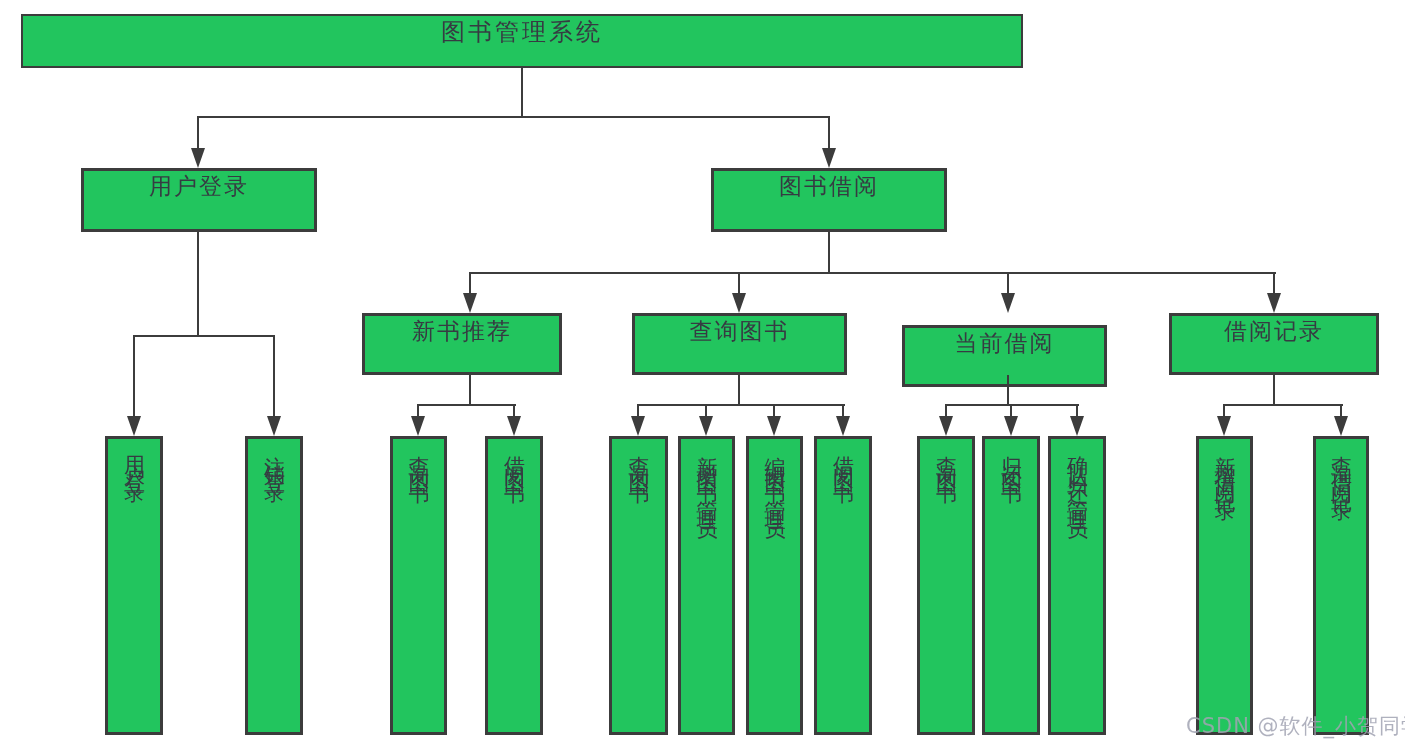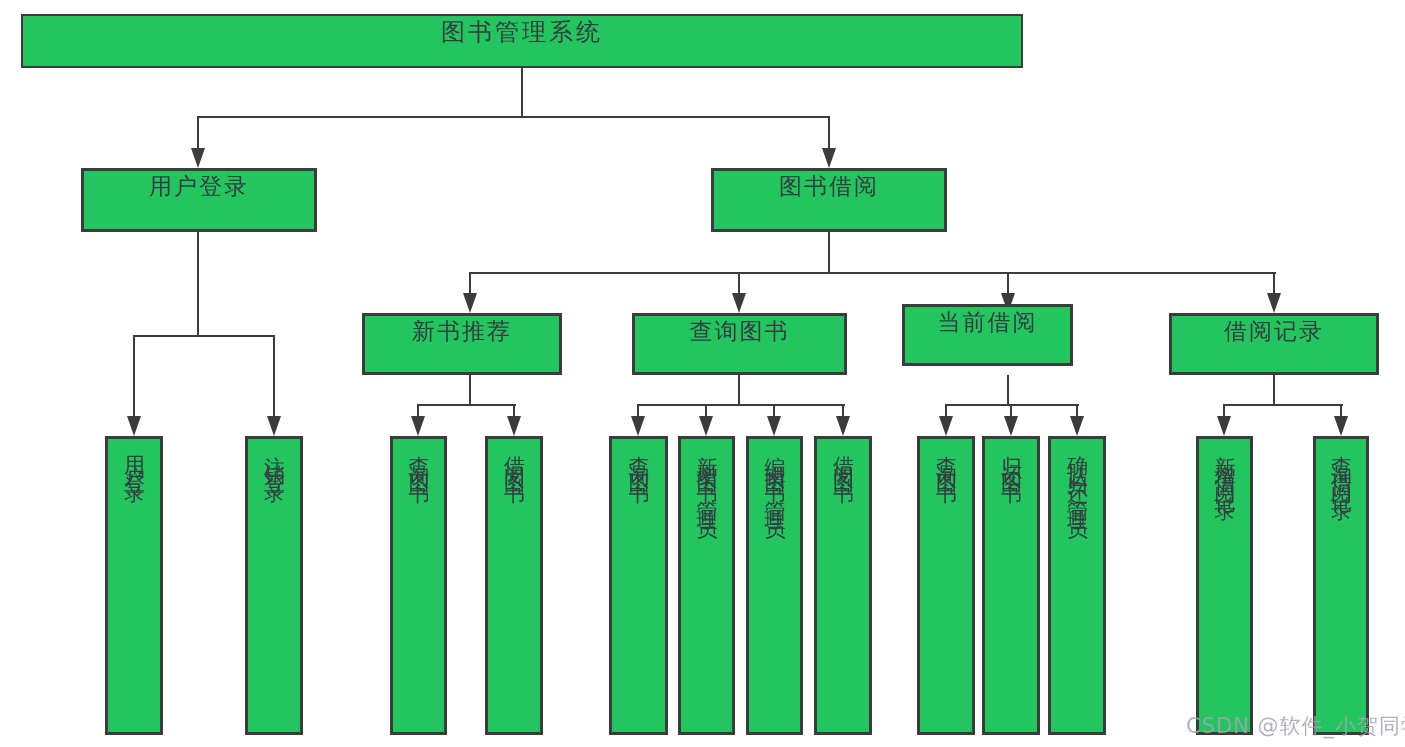--- a/index.html
+++ b/index.html
@@ -77,21 +77,21 @@
   <div class="ah" style="left:1001px;top:293px"></div>
   <div class="vl" style="left:1273px;top:272px;height:22px"></div>
   <div class="ah" style="left:1267px;top:293px"></div>
 
   <div class="box hbox" style="left:362px;top:313px;width:200px;height:62px">
     <span>新书推荐</span>
   </div>
   <div class="box hbox" style="left:632px;top:313px;width:215px;height:62px">
     <span>查询图书</span>
   </div>
-  <div class="box hbox" style="left:902px;top:304px;width:171px;height:62px">
+  <div class="box hbox" style="left:902px;top:325px;width:205px;height:62px">
     <span>当前借阅</span>
   </div>
   <div class="box hbox" style="left:1169px;top:313px;width:210px;height:62px">
     <span>借阅记录</span>
   </div>
 
   <div class="vl" style="left:469px;top:375px;height:31px"></div>
   <div class="hl" style="left:417px;top:404px;width:99px"></div>
   <div class="vl" style="left:417px;top:404px;height:14px"></div>
   <div class="ah" style="left:411px;top:416px"></div>

